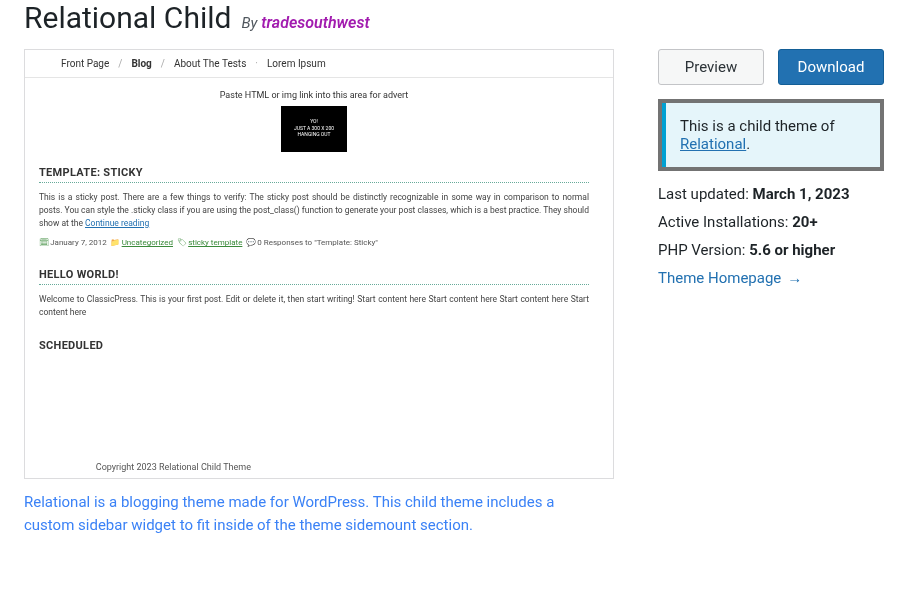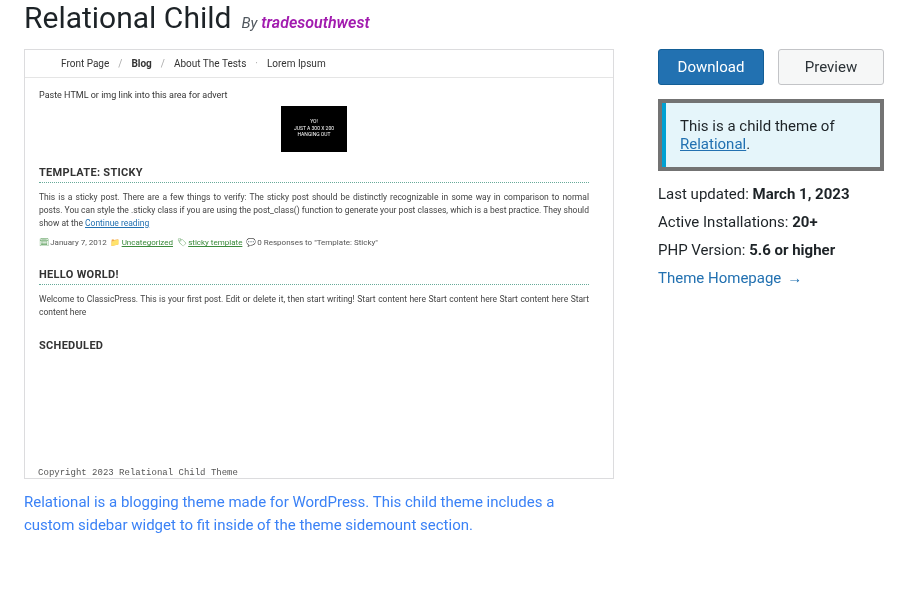--- a/index.html
+++ b/index.html
@@ -50,25 +50,25 @@
   .ss-logo-text .sw { display:block; margin-left:12px; margin-top:-6px;}
   .ss-sitetitle { font-size: 11px; font-weight: 700; margin-bottom: 14px; letter-spacing: .2px;}
   .ss-tagline { font-size: 10px; margin-bottom: 8px; }
   .ss-subtag { font-style: italic; font-size: 10px; margin-bottom: 16px; }
   .ss-widget-title { font-size: 11px; margin-bottom: 10px; }
   .ss-button {
     font-size: 9px; padding: 4px 10px; border: 1px solid #ccc;
     background: #f6f6f6; border-radius: 2px;
   }
   .ss-footer {
-    position: absolute; bottom: 0; left: 0; width: 226px;
-    text-align: center; font-size: 9px; color: #555; font-family: Liberation Mono, monospace;
+    position: absolute; bottom: 6px; left: 0; width: 226px;
+    text-align: right; font-size: 9px; color: #555;
   }
   .ss-content { flex: 1; padding: 6px 24px 0 14px; font-size: 9px; color: #333; }
-  .ss-ad-label { text-align: left; font-size: 9px; margin: 6px 0; }
+  .ss-ad-label { text-align: center; font-size: 9px; margin: 6px 0; }
   .ss-ad { width: 66px; height: 46px; margin: 0 auto 14px; background:#000; color:#fff; font-size:5px; text-align:center; padding-top:12px; line-height:1.3;}
   .ss-post-title { font-size: 11px; font-weight: 700; margin: 12px 0 2px; letter-spacing:.3px;}
   .ss-dotline { border-top: 1px dotted #6a9; margin: 3px 0 8px; }
   .ss-post-body { font-size: 8.5px; text-align: justify; color:#444; line-height:1.5; }
   .ss-post-body .more { color:#2271b1; text-decoration:underline; }
   .ss-meta { font-size: 8px; color:#555; margin-top:8px; line-height:1.4;}
   .ss-meta .g { color:#3a8a3a; }
   .ss-meta .u { text-decoration: underline; }
   .ss-meta-ic { color:#3a8a3a; margin-right:1px;}
 
@@ -154,22 +154,22 @@
           <div class="ss-post-title" style="margin-top:20px">SCHEDULED</div>
         </div>
       </div>
       <div class="ss-footer">Copyright 2023 Relational Child Theme</div>
     </div>
     <p class="description">Relational is a blogging theme made for WordPress. This child theme includes a custom sidebar widget to fit inside of the theme sidemount section.</p>
   </div>
 
   <div class="right">
     <div class="actions">
+      <div class="btn btn-preview">Preview</div>
       <div class="btn btn-download">Download</div>
-      <div class="btn btn-preview">Preview</div>
     </div>
 
     <div class="notice">
       <span>This is a child theme of </span><a href="#">Relational</a><span>.</span>
     </div>
 
     <div class="meta-list">
       <div class="meta-row">
         <span>Last updated:</span>
         <strong>March 1, 2023</strong>

